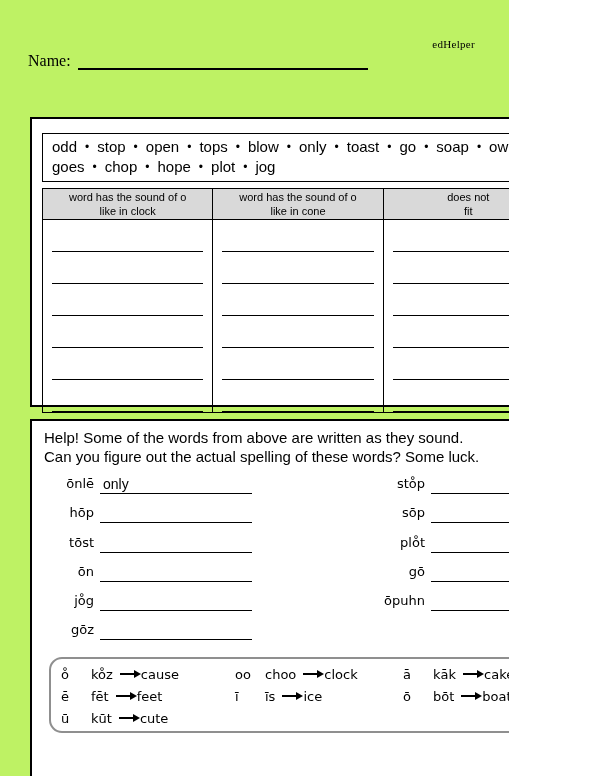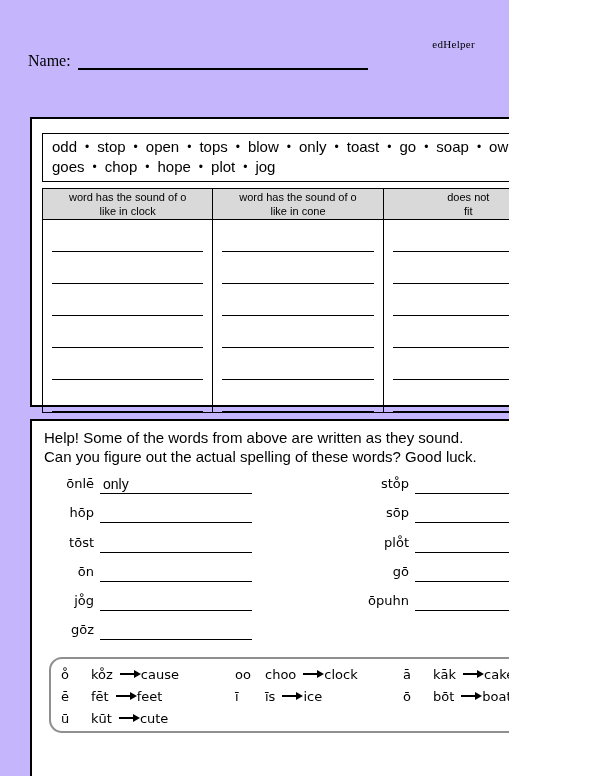--- a/index.html
+++ b/index.html
@@ -1,16 +1,16 @@
 <!DOCTYPE html>
 <html><head>
 <meta charset="utf-8">
 <style>
   html,body{margin:0;padding:0;background:#fff;}
-  .page{position:relative;width:509px;height:776px;background:#c4b5fd;color:#000;
+  .page{position:relative;width:509px;height:776px;background:#bef264;color:#000;
         font-family:"Liberation Sans",sans-serif;overflow:hidden;}
 
   
   .brand{position:absolute;top:38px;right:34px;font-family:"Liberation Serif",serif;
          font-size:11px;letter-spacing:0.3px;}
   .name-row{position:absolute;top:52px;left:28px;font-family:"Liberation Serif",serif;
             font-weight:normal;font-size:16px;display:flex;align-items:flex-end;}
   .name-line{display:inline-block;width:290px;border-bottom:2px solid #000;height:16px;margin-left:7px;}
 
   
@@ -30,21 +30,21 @@
   .sort-table th{border:1.5px solid #000;background:#d9d9d9;font-weight:normal;
                  font-size:11px;line-height:14px;padding:1px 2px;text-align:center;}
   .sort-table td{border:1.5px solid #000;vertical-align:top;height:186px;padding:0;}
   .blank-line{height:31px;margin:0 9px;border-bottom:1.5px solid #000;}
 
   
   .help-text{position:absolute;top:8px;left:12px;font-size:15px;line-height:18.5px;}
   .ex-area{position:absolute;top:44px;left:10px;width:516px;}
   .ex-col{position:absolute;top:0;}
   .ex-col.left{left:0;}
-  .ex-col.right{left:315px;}
+  .ex-col.right{left:331px;}
   .ex-row{display:flex;align-items:flex-end;height:29.2px;}
   .ex-label{width:52px;text-align:right;font-size:13px;padding-bottom:3px;
             font-family:"DejaVu Sans",sans-serif;}
   .ex-line{position:relative;width:152px;margin-left:6px;height:100%;
            border-bottom:1.5px solid #000;}
   .ex-answer{position:absolute;left:3px;bottom:1px;font-size:14px;}
 
   
   .key-box{position:absolute;left:17px;top:236px;width:510px;height:76px;
            border:2px solid #8f8f8f;border-radius:13px;box-sizing:border-box;
@@ -121,21 +121,21 @@
               <div class="blank-line"></div>
             </td>
           </tr>
         </tbody>
     </table>
   </div>
 
   <div class="box section2">
     <div class="help-text">
       <div>Help! Some of the words from above are written as they sound.</div>
-      <div>Can you figure out the actual spelling of these words? Good luck.</div>
+      <div>Can you figure out the actual spelling of these words? Some luck.</div>
     </div>
     <div class="ex-area">
       <div class="ex-col left" id="ex-left">
           <div class="ex-row">
             <span class="ex-label">ōnlē</span>
             <span class="ex-line">
               <span class="ex-answer">only</span>
             </span>
           </div>
           <div class="ex-row">

